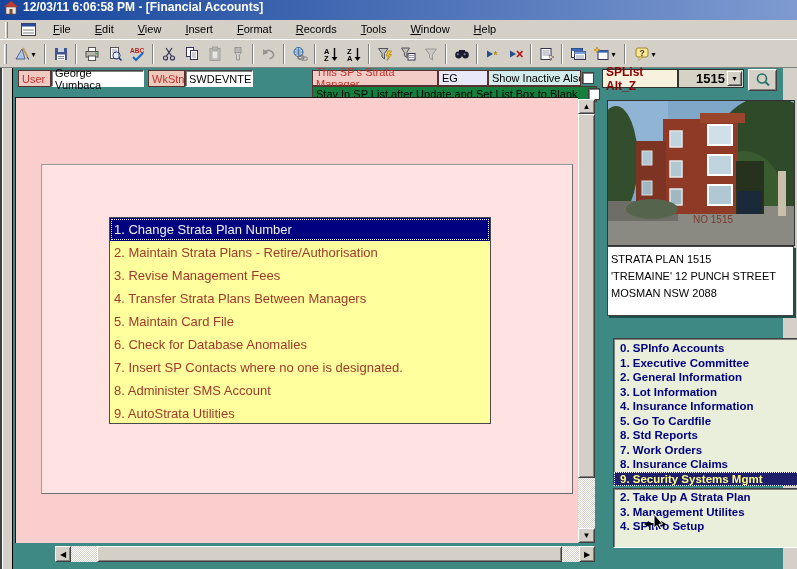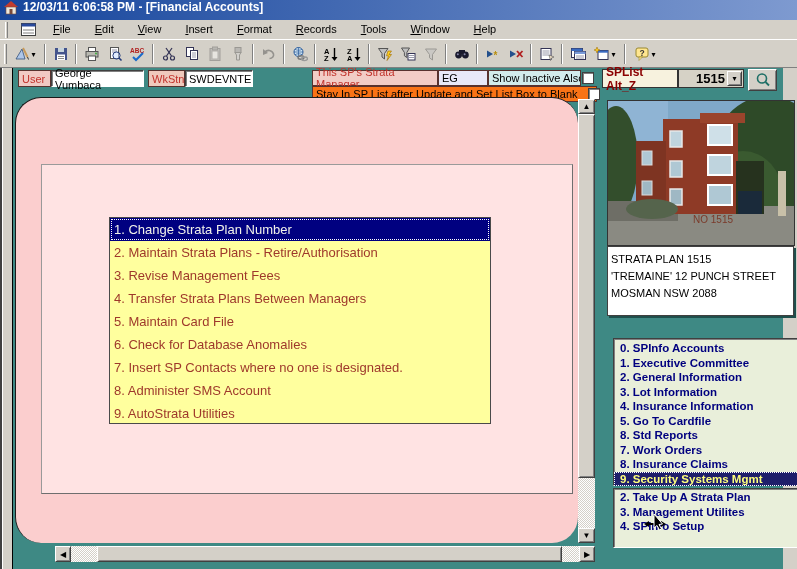--- a/index.html
+++ b/index.html
@@ -33,21 +33,21 @@
   .flat-label { position:absolute; border:1px solid #58322E; display:flex; align-items:center; padding:0 3px; }
   .sunken { border:1px solid; border-color:#404040 #FFFFFF #FFFFFF #404040; box-shadow:inset 1px 1px 0 #808080; }
   .raised { border:1px solid; border-color:#FFFFFF #404040 #404040 #FFFFFF; box-shadow:inset 1px 1px 0 #D4D0C8, inset -1px -1px 0 #808080; }
   .txt-input { position:absolute; background:#fff; color:#000; display:flex; align-items:center; padding:0 3px; }
   .red-text { color:#C1332C; }
   .checkbox { position:absolute; width:12px; height:12px; background:#fff; border:1px solid #404040;
     box-shadow:inset 1px 1px 0 #808080; }
 
   
   .form-area { position:absolute; left:15px; top:29px; width:563px; height:446px; background:#FBCECE;
-    border-top:1px solid #1a1a1a; border-left:1px solid #1a1a1a;border-radius:26px; }
+    border-top:1px solid #1a1a1a; border-left:1px solid #1a1a1a; }
   .inner-box { position:absolute; left:25px; top:66px; width:532px; height:330px; background:#FFE3E3;
     border:1px solid #9a9a9a; border-right-color:#6e6e6e; border-bottom-color:#6e6e6e; }
   .menu-list { position:absolute; left:93px; top:119px; width:382px; height:207px; background:#FFFF9E;
     border:1px solid #4a4a4a; font-size:13px; color:#9E382B; }
   .menu-list .row { height:23px; line-height:23px; padding-left:4px; white-space:nowrap; overflow:hidden; }
   .menu-list .row.sel { background:#000080; color:#F2F2EA; outline:1px dotted #fff; outline-offset:-2px; }
 
   
   .sb-btn { position:absolute; background:#D4D0C8; display:flex; align-items:center; justify-content:center;
     font-size:8px; color:#000; }
@@ -310,21 +310,21 @@
   <div class="flat-label red-text" style="left:18px; top:2px; width:33px; height:17px; background:#F1C9C3;">User</div>
   <div class="txt-input sunken" style="left:51px; top:2px; width:93px; height:17px;">George Vumbaca</div>
   <div class="flat-label red-text" style="left:148px; top:2px; width:37px; height:17px; background:#EFC9BC;">WkStn</div>
   <div class="txt-input sunken" style="left:185px; top:2px; width:68px; height:17px; white-space:nowrap; overflow:hidden;">SWDEVNTE</div>
 
   <div class="flat-label red-text" style="left:312px; top:2px; width:126px; height:16px; background:#F2CCC6; font-size:11px;">This SP's Strata Manager</div>
   <div class="txt-input" style="left:438px; top:2px; width:50px; height:16px; background:#E8E8F8; border:1px solid #58322E;">EG</div>
   <div class="flat-label" style="left:488px; top:2px; width:93px; height:16px; background:#D2ECEC; color:#000; border:1px solid #58322E; white-space:nowrap; overflow:hidden;">Show Inactive Also</div>
   <div class="checkbox" style="left:582px; top:4px;"></div>
 
-  <div class="flat-label" style="left:312px; top:18px; width:285px; height:16px; background:#f97316; color:#000; border:1px solid #58322E; white-space:nowrap; overflow:hidden;">Stay In SP List after Update and Set List Box to Blank</div>
+  <div class="flat-label" style="left:312px; top:18px; width:285px; height:16px; background:#15803d; color:#000; border:1px solid #58322E; white-space:nowrap; overflow:hidden;">Stay In SP List after Update and Set List Box to Blank</div>
   <div class="checkbox" style="left:588px; top:20px;"></div>
 
   <div class="flat-label" style="left:602px; top:1px; width:76px; height:19px; background:#F7F2DE; color:#8B0000; font-weight:bold; font-size:12px; border:1px solid #333;">SPList Alt_Z</div>
   <div style="position:absolute; left:678px; top:1px; width:66px; height:19px; background:#D6D2C6; border:1px solid #333; display:flex; align-items:center;">
     <span style="flex:1; text-align:right; font-weight:bold; font-size:13px; padding-right:2px;">1515</span>
     <span class="raised" style="width:15px; height:15px; display:flex; align-items:center; justify-content:center; font-size:8px; background:#D4D0C8; margin-right:1px;">▾</span>
   </div>
   <div class="raised" style="position:absolute; left:748px; top:1px; width:29px; height:22px; background:#D4D0C8; display:flex; align-items:center; justify-content:center;">
     <svg width="16" height="16" viewBox="0 0 16 16">
       <circle cx="7" cy="6.5" r="4.5" fill="none" stroke="#1F6F66" stroke-width="1.6"></circle>

